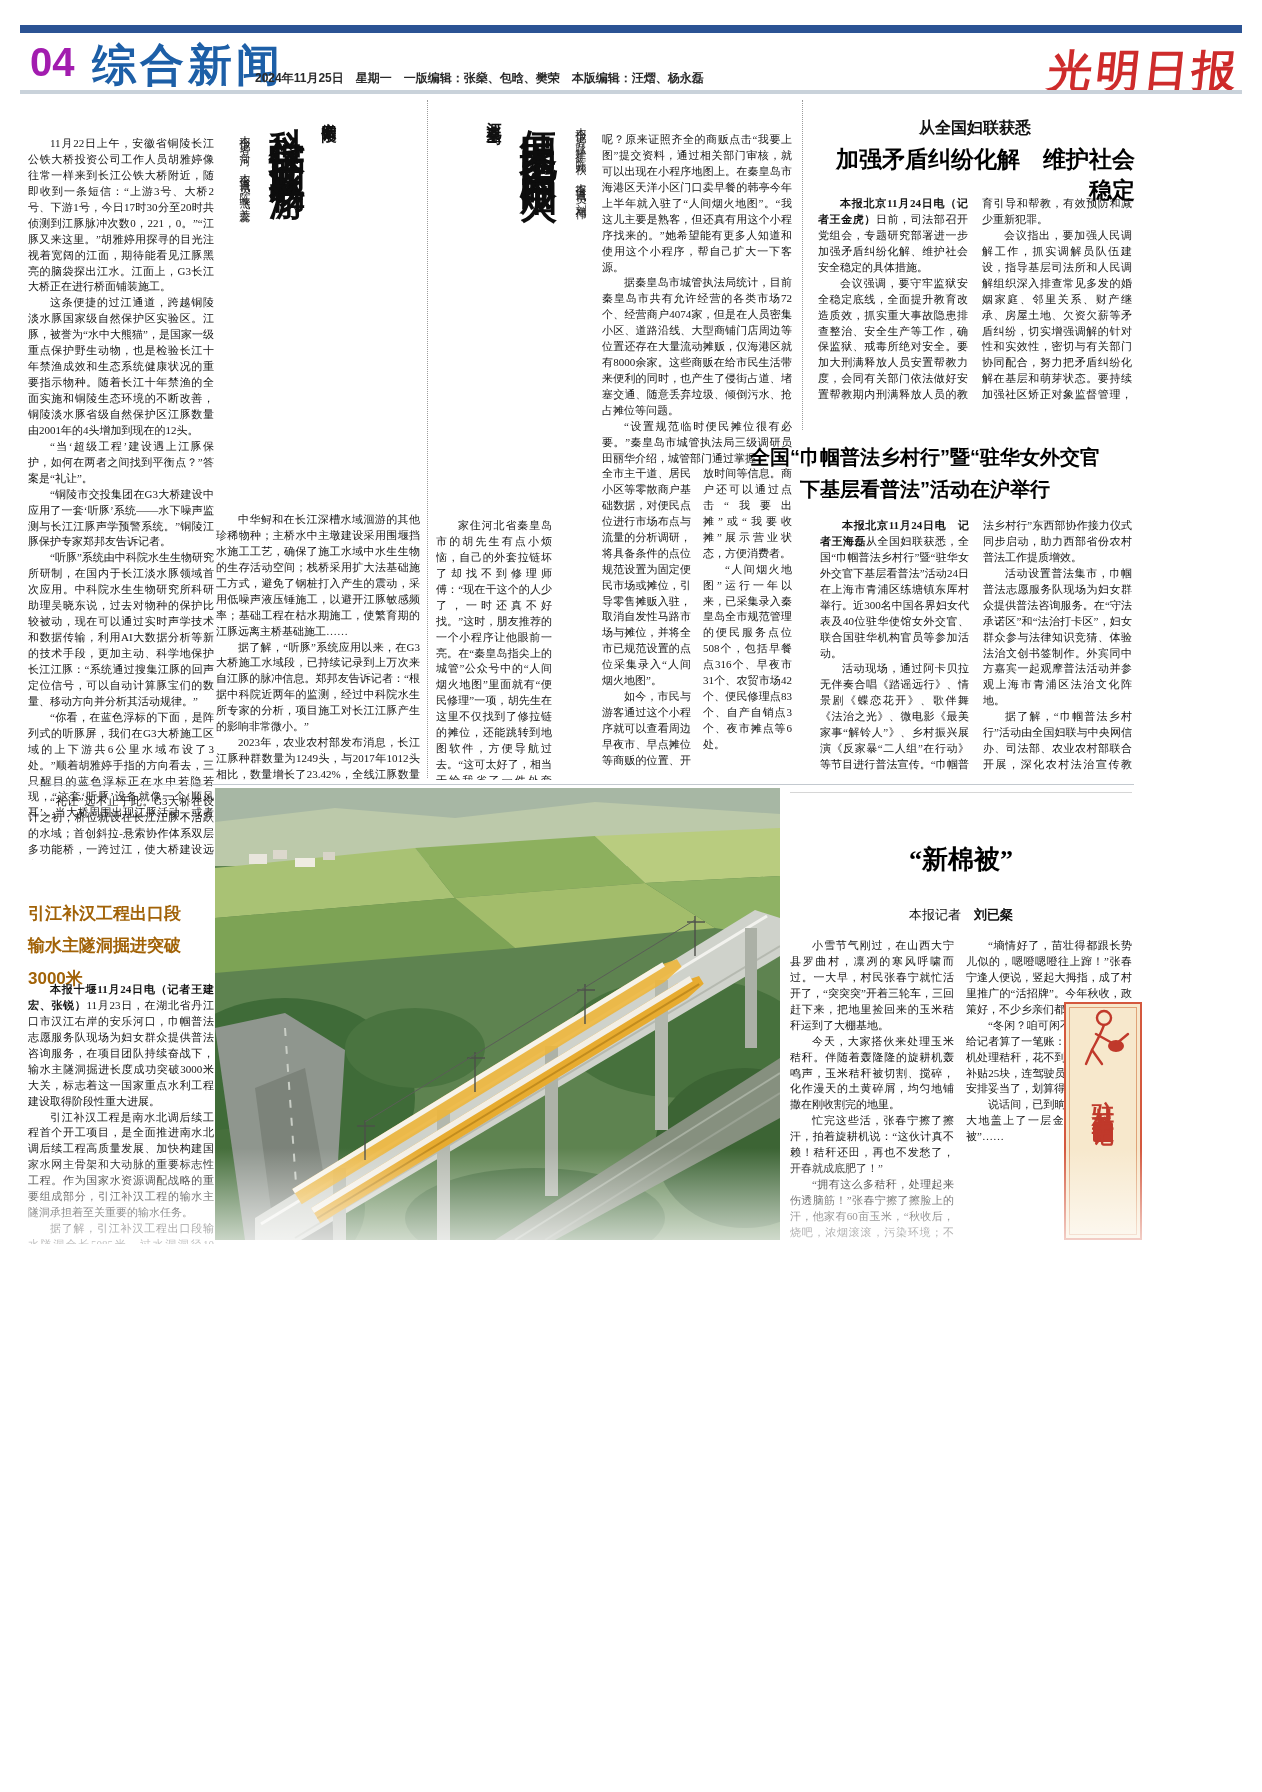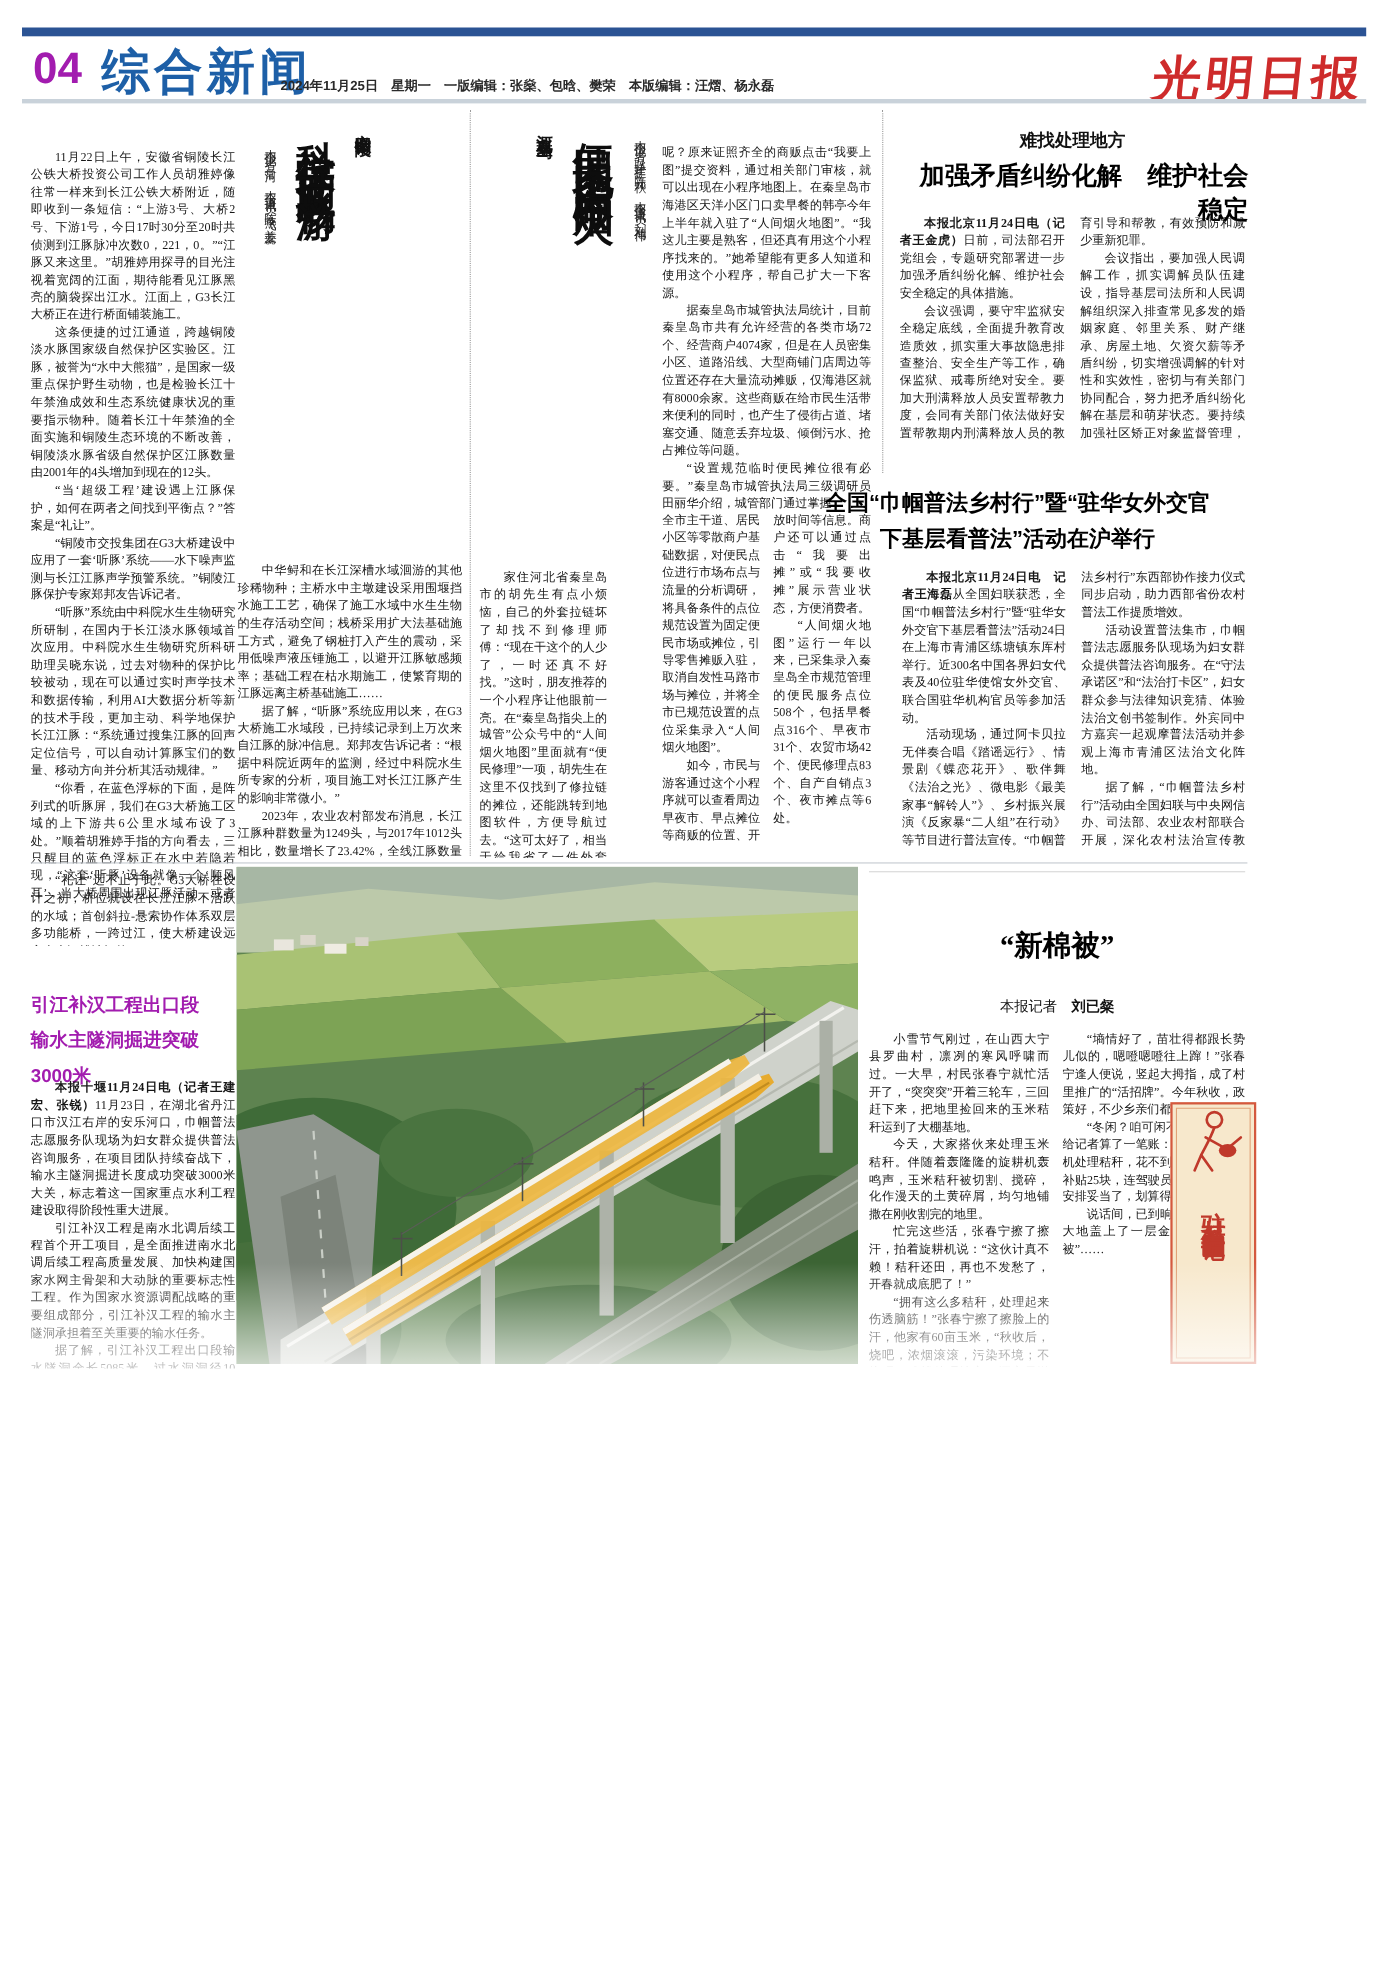--- a/index.html
+++ b/index.html
@@ -97,21 +97,21 @@
 
   <div class="abs clip threecol" style="left:602px;top:466px;width:190px;height:312px;">
     <p class="bp" style="text-indent:0;">全市主干道、居民小区等零散商户基础数据，对便民点位进行市场布点与流量的分析调研，将具备条件的点位规范设置为固定便民市场或摊位，引导零售摊贩入驻，取消自发性马路市场与摊位，并将全市已规范设置的点位采集录入“人间烟火地图”。</p>
     <p class="bp">如今，市民与游客通过这个小程序就可以查看周边早夜市、早点摊位等商贩的位置、开放时间等信息。商户还可以通过点击“我要出摊”或“我要收摊”展示营业状态，方便消费者。</p>
     <p class="bp">“人间烟火地图”运行一年以来，已采集录入秦皇岛全市规范管理的便民服务点位508个，包括早餐点316个、早夜市31个、农贸市场42个、便民修理点83个、自产自销点3个、夜市摊点等6处。</p>
 
   </div>
 
   <div class="abs vdiv" style="left:802px;top:100px;height:330px;"></div>
 
-  <div class="abs kicker" style="left:818px;top:118px;width:314px;">难找处理地方</div>
+  <div class="abs kicker" style="left:818px;top:118px;width:314px;">从全国妇联获悉</div>
   <div class="abs bighead" style="left:815px;top:144px;width:320px;font-size:23px;text-align:right;">加强矛盾纠纷化解　维护社会稳定</div>
   <div class="abs clip twocol" style="left:818px;top:196px;width:314px;height:232px;">
     <p class="bp"><span class="bold">本报北京11月24日电（记者王金虎）</span><span>日前，司法部召开党组会，专题研究部署进一步加强矛盾纠纷化解、维护社会安全稳定的具体措施。</span></p>
     <p class="bp">会议强调，要守牢监狱安全稳定底线，全面提升教育改造质效，抓实重大事故隐患排查整治、安全生产等工作，确保监狱、戒毒所绝对安全。要加大刑满释放人员安置帮教力度，会同有关部门依法做好安置帮教期内刑满释放人员的教育引导和帮教，有效预防和减少重新犯罪。</p>
     <p class="bp">会议指出，要加强人民调解工作，抓实调解员队伍建设，指导基层司法所和人民调解组织深入排查常见多发的婚姻家庭、邻里关系、财产继承、房屋土地、欠资欠薪等矛盾纠纷，切实增强调解的针对性和实效性，密切与有关部门协同配合，努力把矛盾纠纷化解在基层和萌芽状态。要持续加强社区矫正对象监督管理，依法落实分类管理和个别化矫正措施，提高教育矫正质效。</p>
 
   </div>
 
   <div class="abs bighead" style="left:718px;top:444px;width:414px;font-size:20px;">全国“巾帼普法乡村行”暨“驻华女外交官</div>
   <div class="abs bighead" style="left:718px;top:476px;width:414px;font-size:20px;">下基层看普法”活动在沪举行</div>
@@ -121,21 +121,21 @@
     <p class="bp">活动设置普法集市，巾帼普法志愿服务队现场为妇女群众提供普法咨询服务。在“守法承诺区”和“法治打卡区”，妇女群众参与法律知识竞猜、体验法治文创书签制作。外宾同中方嘉宾一起观摩普法活动并参观上海市青浦区法治文化阵地。</p>
     <p class="bp">据了解，“巾帼普法乡村行”活动由全国妇联与中央网信办、司法部、农业农村部联合开展，深化农村法治宣传教育，把法治服务送到妇女和家庭身边。截至目前，基层普法活动已开展169万场次，覆盖42万个村，吸引3269万人次参与。同时，网络普法活动开展60万次。</p>
   </div>
 
   <div class="abs hline" style="left:28px;top:784px;width:1106px;"></div>
 
   <div class="abs clip" style="left:28px;top:794px;width:186px;height:66px;">
     <p class="bp">“礼让”远不止于此。G3大桥在设计之初，桥位就设在长江江豚不活跃的水域；首创斜拉-悬索协作体系双层多功能桥，一跨过江，使大桥建设远离喜走深槽沙坝的……</p>
   </div>
 
-  <div class="abs" style="left:28px;top:898px;width:186px;font-size:17px;font-weight:bold;color:#a21caf;font-family:'Liberation Sans',sans-serif;line-height:1.9;">
+  <div class="abs" style="left:28px;top:898px;width:186px;font-size:17px;font-weight:bold;color:#a16207;font-family:'Liberation Sans',sans-serif;line-height:1.9;">
     <div>引江补汉工程出口段</div>
     <div>输水主隧洞掘进突破3000米</div>
   </div>
   <div class="abs clip" style="left:28px;top:982px;width:186px;height:262px;">
     <p class="bp"><span class="bold">本报十堰11月24日电（记者王建宏、张锐）</span><span>11月23日，在湖北省丹江口市汉江右岸的安乐河口，巾帼普法志愿服务队现场为妇女群众提供普法咨询服务，在项目团队持续奋战下，输水主隧洞掘进长度成功突破3000米大关，标志着这一国家重点水利工程建设取得阶段性重大进展。</span></p>
     <p class="bp">引江补汉工程是南水北调后续工程首个开工项目，是全面推进南水北调后续工程高质量发展、加快构建国家水网主骨架和大动脉的重要标志性工程。作为国家水资源调配战略的重要组成部分，引江补汉工程的输水主隧洞承担着至关重要的输水任务。</p>
     <p class="bp">据了解，引江补汉工程出口段输水隧洞全长5085米，过水洞洞径10米，最大埋深209米，具有大埋深、大洞径等施工特点。引江补汉工程全长194.7公里，从长江三峡库区引水入汉江……</p>
   </div>
 
   <div class="abs" style="left:215px;top:788px;width:565px;height:452px;">

